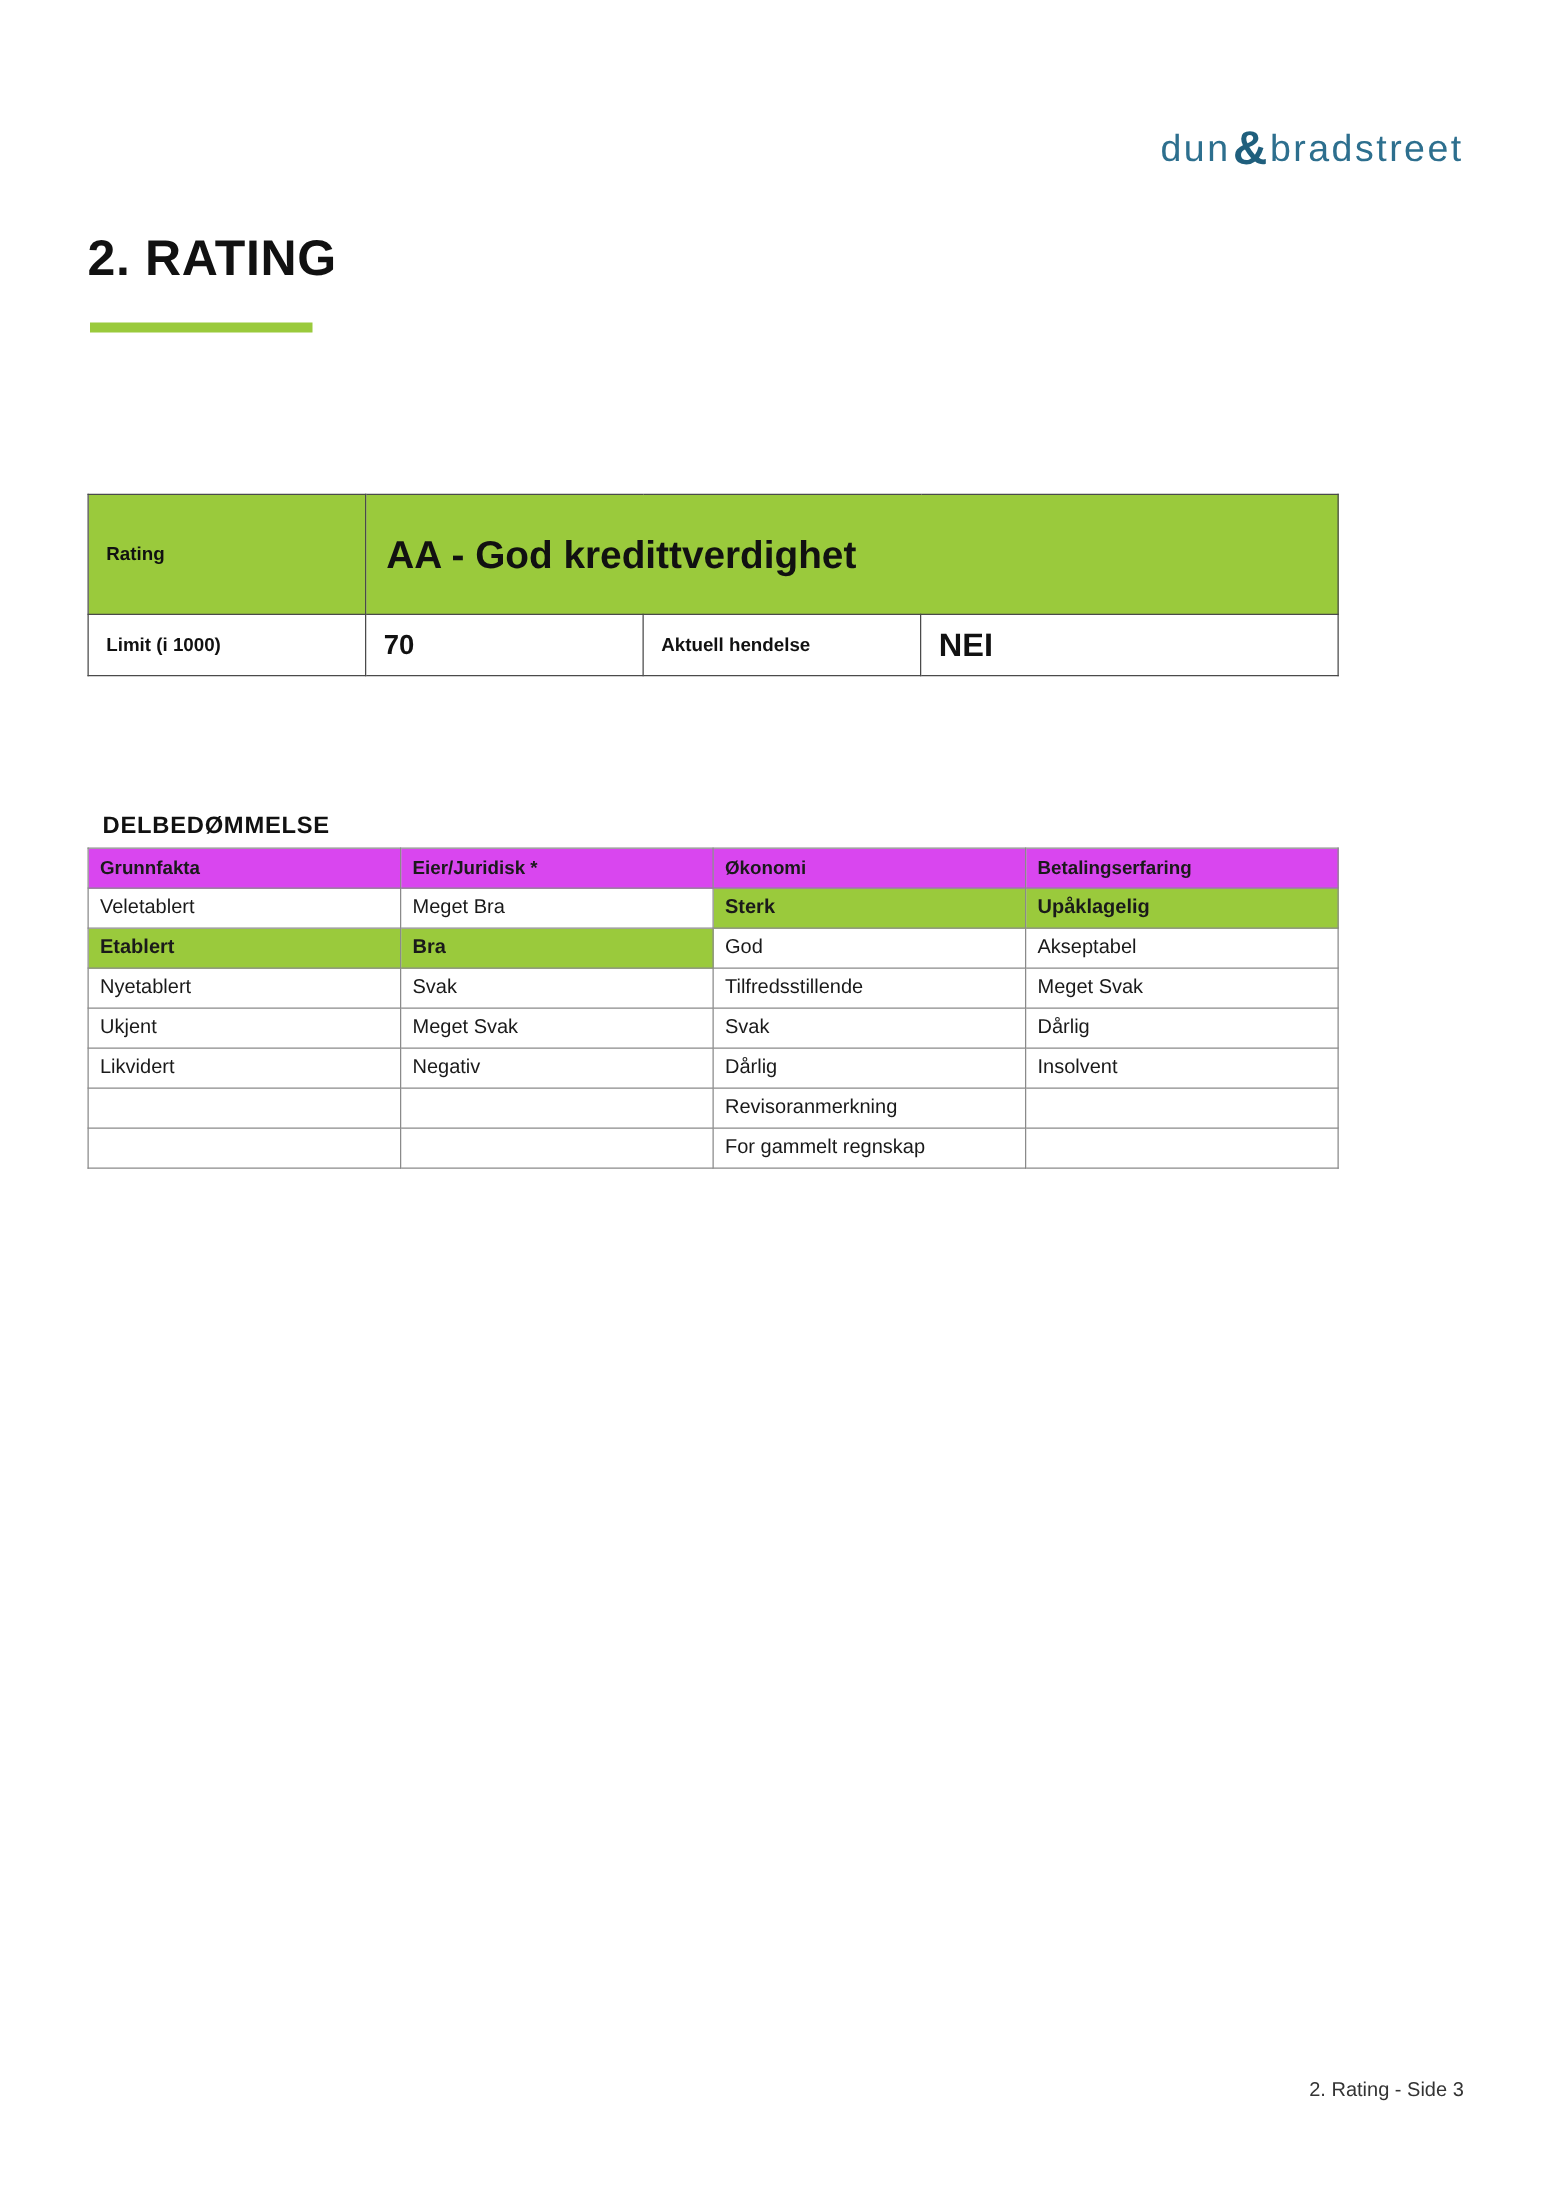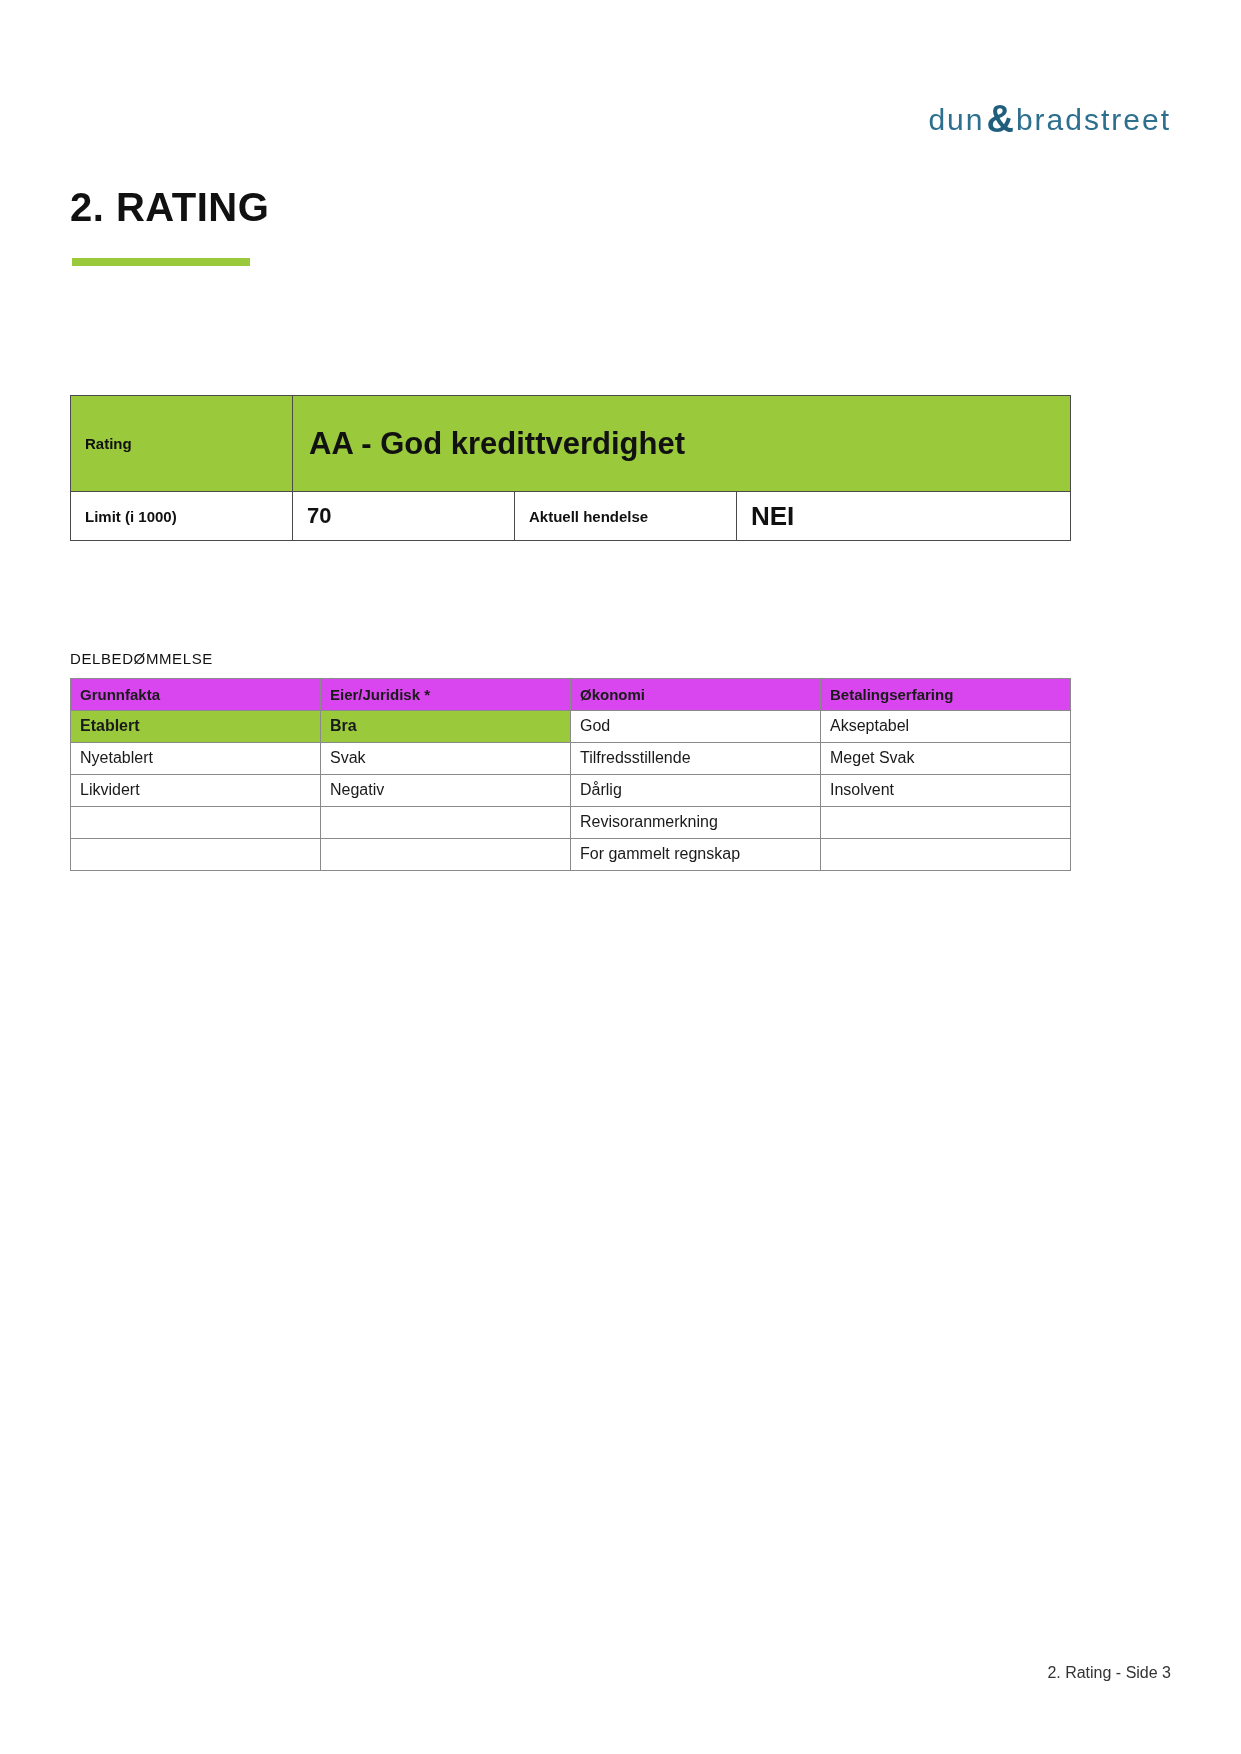--- a/index.html
+++ b/index.html
@@ -107,23 +107,23 @@
     font-size: 26px;
     font-weight: 700;
     padding: 4px 14px;
     color: #111;
   }
 
   
   .sub-heading {
     position: absolute;
     top: 650px;
-    left: 70px;
-    font-size: 15px;
-    font-weight: 400;
+    left: 82px;
+    font-size: 19px;
+    font-weight: 700;
     letter-spacing: 0.6px;
     color: #111;
   }
 
   
   .del-table {
     position: absolute;
     top: 678px;
     left: 70px;
     width: 1000px;
@@ -218,32 +218,44 @@
     <thead>
       <tr id="del-head">
           <th>Grunnfakta</th>
           <th>Eier/Juridisk *</th>
           <th>Økonomi</th>
           <th>Betalingserfaring</th>
         </tr>
     </thead>
     <tbody id="del-body">
         <tr>
+          <td>Veletablert</td>
+          <td>Meget Bra</td>
+          <td class="hl">Sterk</td>
+          <td class="hl">Upåklagelig</td>
+        </tr>
+        <tr>
           <td class="hl">Etablert</td>
           <td class="hl">Bra</td>
           <td>God</td>
           <td>Akseptabel</td>
         </tr>
         <tr>
           <td>Nyetablert</td>
           <td>Svak</td>
           <td>Tilfredsstillende</td>
           <td>Meget Svak</td>
         </tr>
         <tr>
+          <td>Ukjent</td>
+          <td>Meget Svak</td>
+          <td>Svak</td>
+          <td>Dårlig</td>
+        </tr>
+        <tr>
           <td>Likvidert</td>
           <td>Negativ</td>
           <td>Dårlig</td>
           <td>Insolvent</td>
         </tr>
         <tr>
           <td>&nbsp;</td>
           <td>&nbsp;</td>
           <td>Revisoranmerkning</td>
           <td>&nbsp;</td>

